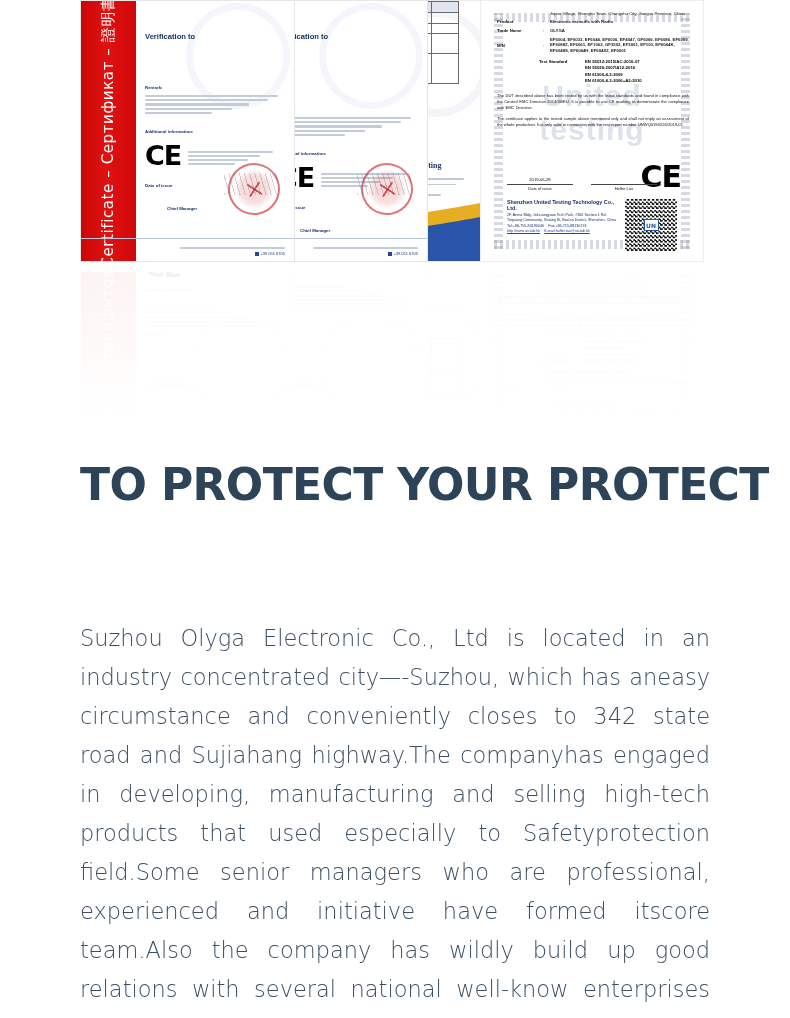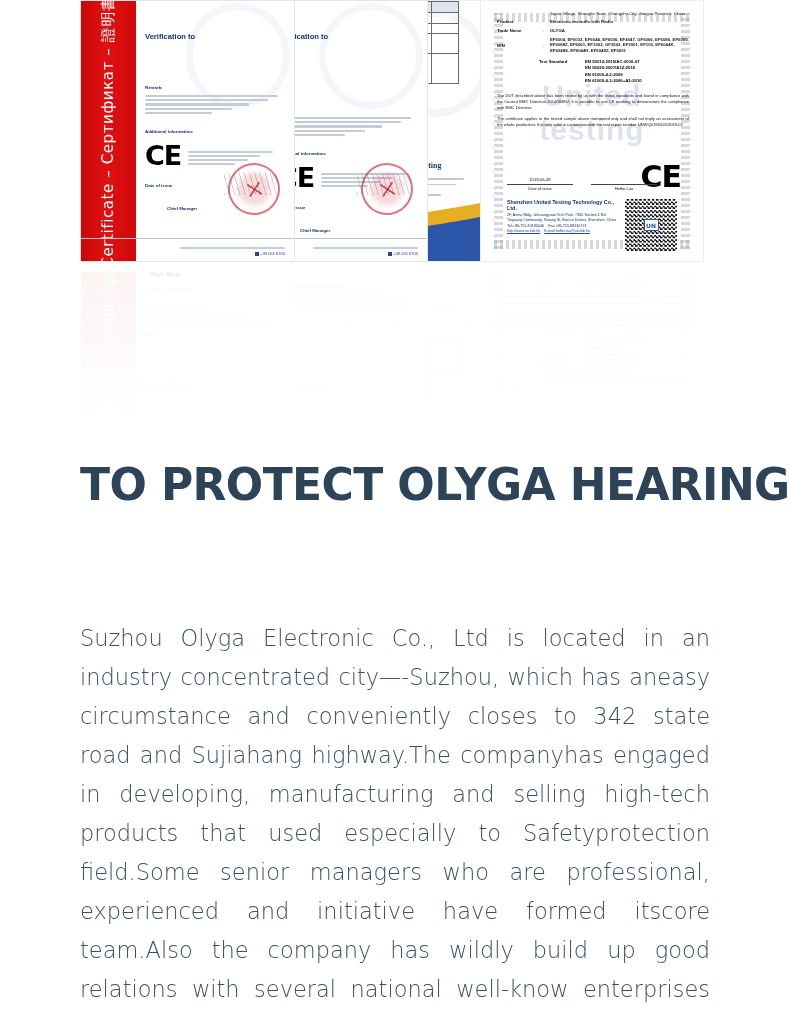--- a/index.html
+++ b/index.html
@@ -650,15 +650,15 @@
         <div class="para">The DUT described above has been tested by us with the listed standards and found in compliance with the Council EMC Directive 2014/30/EU. It is possible to use CE marking to demonstrate the compliance with EMC Directive.</div>
         <div class="para">The certificate applies to the tested sample above mentioned only and shall not imply an assessment of the whole production. It is only valid in connection with the test report number UNWQ0190526/2019-01</div>
 
       </div>
     </div>
 
   </div>
     </div>
 </div>
 
-<h1 class="headline">TO PROTECT OLYGA HEARING</h1>
+<h1 class="headline">TO PROTECT YOUR PROTECT</h1>
 
 <p class="bodycopy">Suzhou Olyga Electronic Co., Ltd is located in an industry concentrated city—-Suzhou, which has aneasy circumstance and conveniently closes to 342 state road and Sujiahang highway.The companyhas engaged in developing, manufacturing and selling high-tech products that used especially to Safetyprotection field.Some senior managers who are professional, experienced and initiative have formed itscore team.Also the company has wildly build up good relations with several national well-know enterprises and institutes in technology, management and capital.</p>
 
 </body></html>

